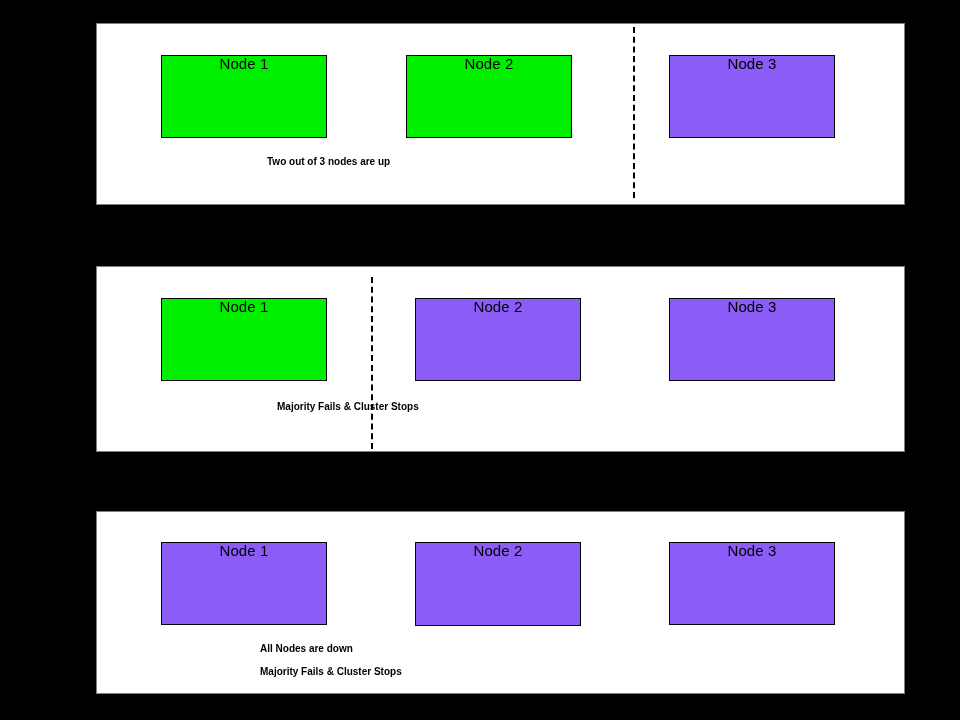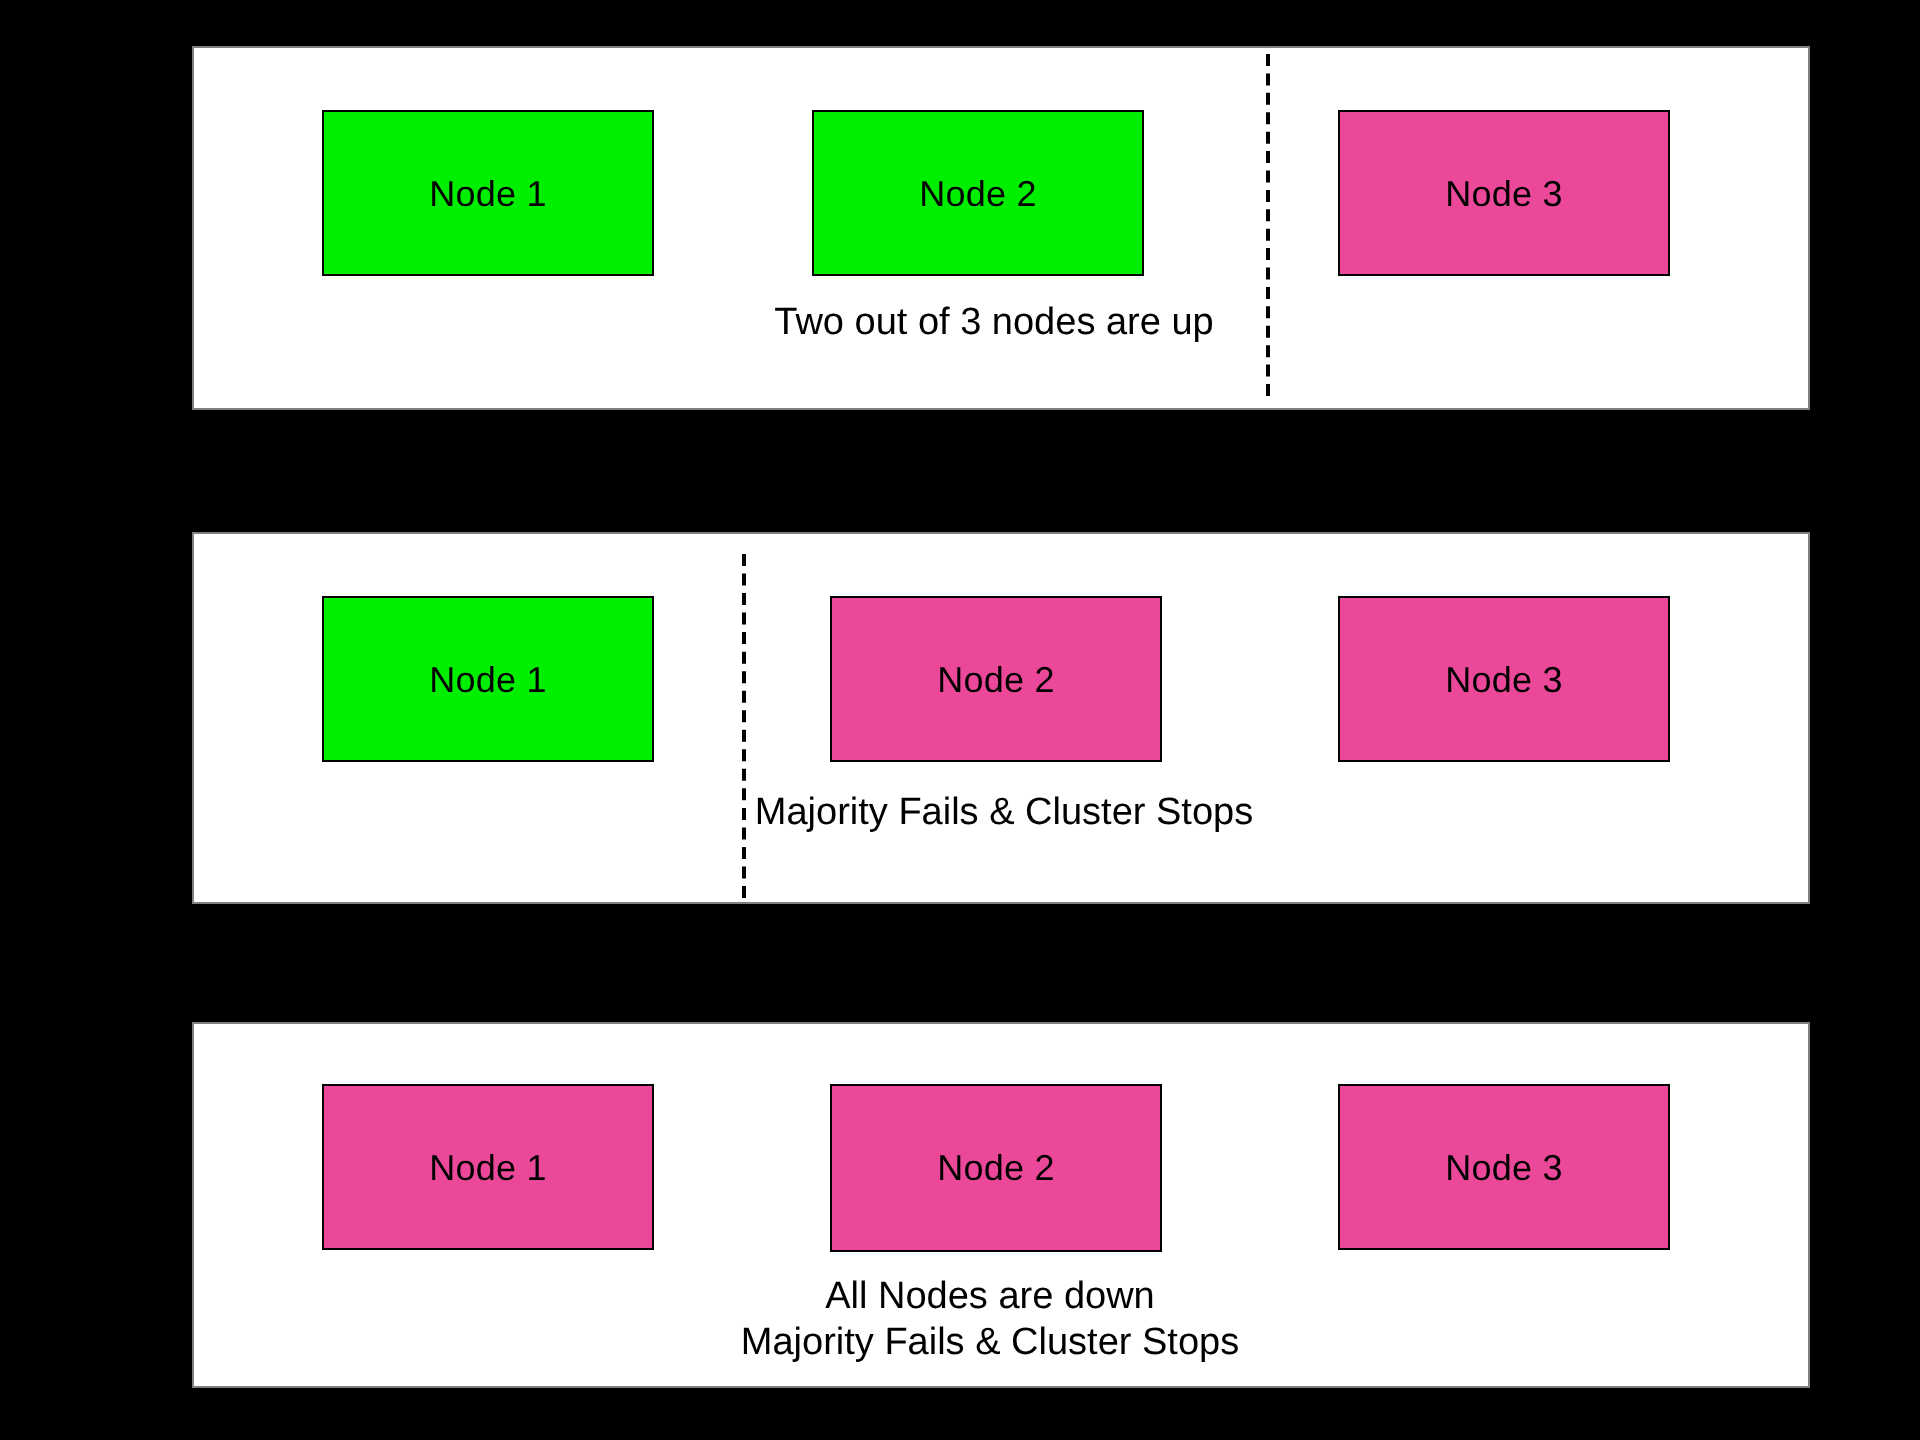--- a/index.html
+++ b/index.html
@@ -30,29 +30,29 @@
   }
   #panel-1 { top: 23px;  height: 182px; }
   #panel-2 { top: 266px; height: 186px; }
   #panel-3 { top: 511px; height: 183px; }
 
   .node {
     position: absolute;
     box-sizing: border-box;
     border: 1px solid #000000;
     display: flex;
-    align-items: center;
+    align-items: flex-start;
     justify-content: center;
-    font-size: 18px;
+    font-size: 15px;
     color: #000000;
     line-height: 1;
     letter-spacing: 0.1px;
   }
   .node.up   { background: #00ee00; }
-  .node.down { background: #ec4899; }
+  .node.down { background: #8b5cf6; }
 
   
   #p1-node-1 { left: 64px;  top: 31px; width: 166px; height: 83px; }
   #p1-node-2 { left: 309px; top: 31px; width: 166px; height: 83px; }
   #p1-node-3 { left: 572px; top: 31px; width: 166px; height: 83px; }
 
   
   #p2-node-1 { left: 64px;  top: 31px; width: 166px; height: 83px; }
   #p2-node-2 { left: 318px; top: 31px; width: 166px; height: 83px; }
   #p2-node-3 { left: 572px; top: 31px; width: 166px; height: 83px; }
@@ -65,25 +65,26 @@
   .divider {
     position: absolute;
     width: 0;
     border-left: 2px dashed #000000;
   }
   #p1-divider { left: 536px; top: 3px;  height: 171px; }
   #p2-divider { left: 274px; top: 10px; height: 172px; }
 
   .caption {
     position: absolute;
-    text-align: center;
-    font-size: 19px;
+    text-align: left;
+    font-size: 10px;
     color: #000000;
     line-height: 23px;
     white-space: nowrap;
+    font-weight: bold;
   }
   #p1-caption { left: 170px; top: 126px; width: 460px; }
   #p2-caption { left: 180px; top: 128px; width: 450px; }
   #p3-caption { left: 163px; top: 125px; width: 470px; }
   .caption .line { display: block; }
 </style>
 </head>
 <body>
 
 <div class="stage">

